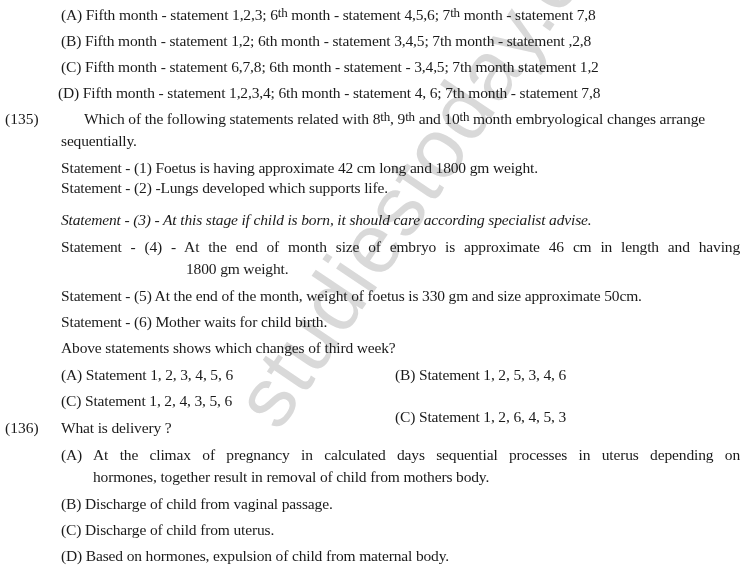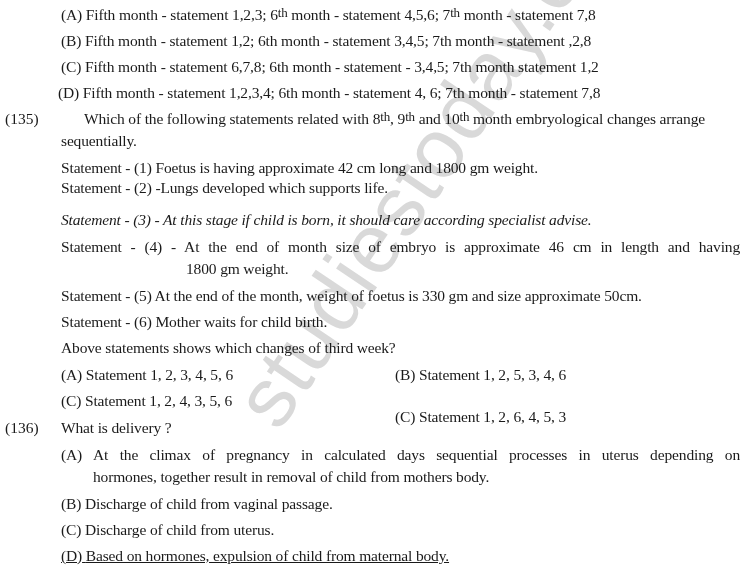--- a/index.html
+++ b/index.html
@@ -82,18 +82,18 @@
     <div class="line" style="left:61px; top:446px;">(A)</div>
     <div class="line just" style="left:93px; top:446px; width:647px;">At the climax of pregnancy in calculated days sequential processes in uterus depending on</div>
     <div class="line" style="left:93px; top:468px;">hormones, together result in removal of child from mothers body.</div>
 
     <div class="line" style="left:61px; top:495px;">
       <span>(B)</span> <span>Discharge of child from vaginal passage.</span>
     </div>
     <div class="line" style="left:61px; top:521px;">
       <span>(C)</span> <span>Discharge of child from uterus.</span>
     </div>
-    <div class="line" style="left:61px; top:547px;text-decoration:underline;">
+    <div class="line" style="left:61px; top:547px;">
       <span>(D)</span> <span>Based on hormones, expulsion of child from maternal body.</span>
     </div>
 
   </div>
 </div>
 
 </body></html>

